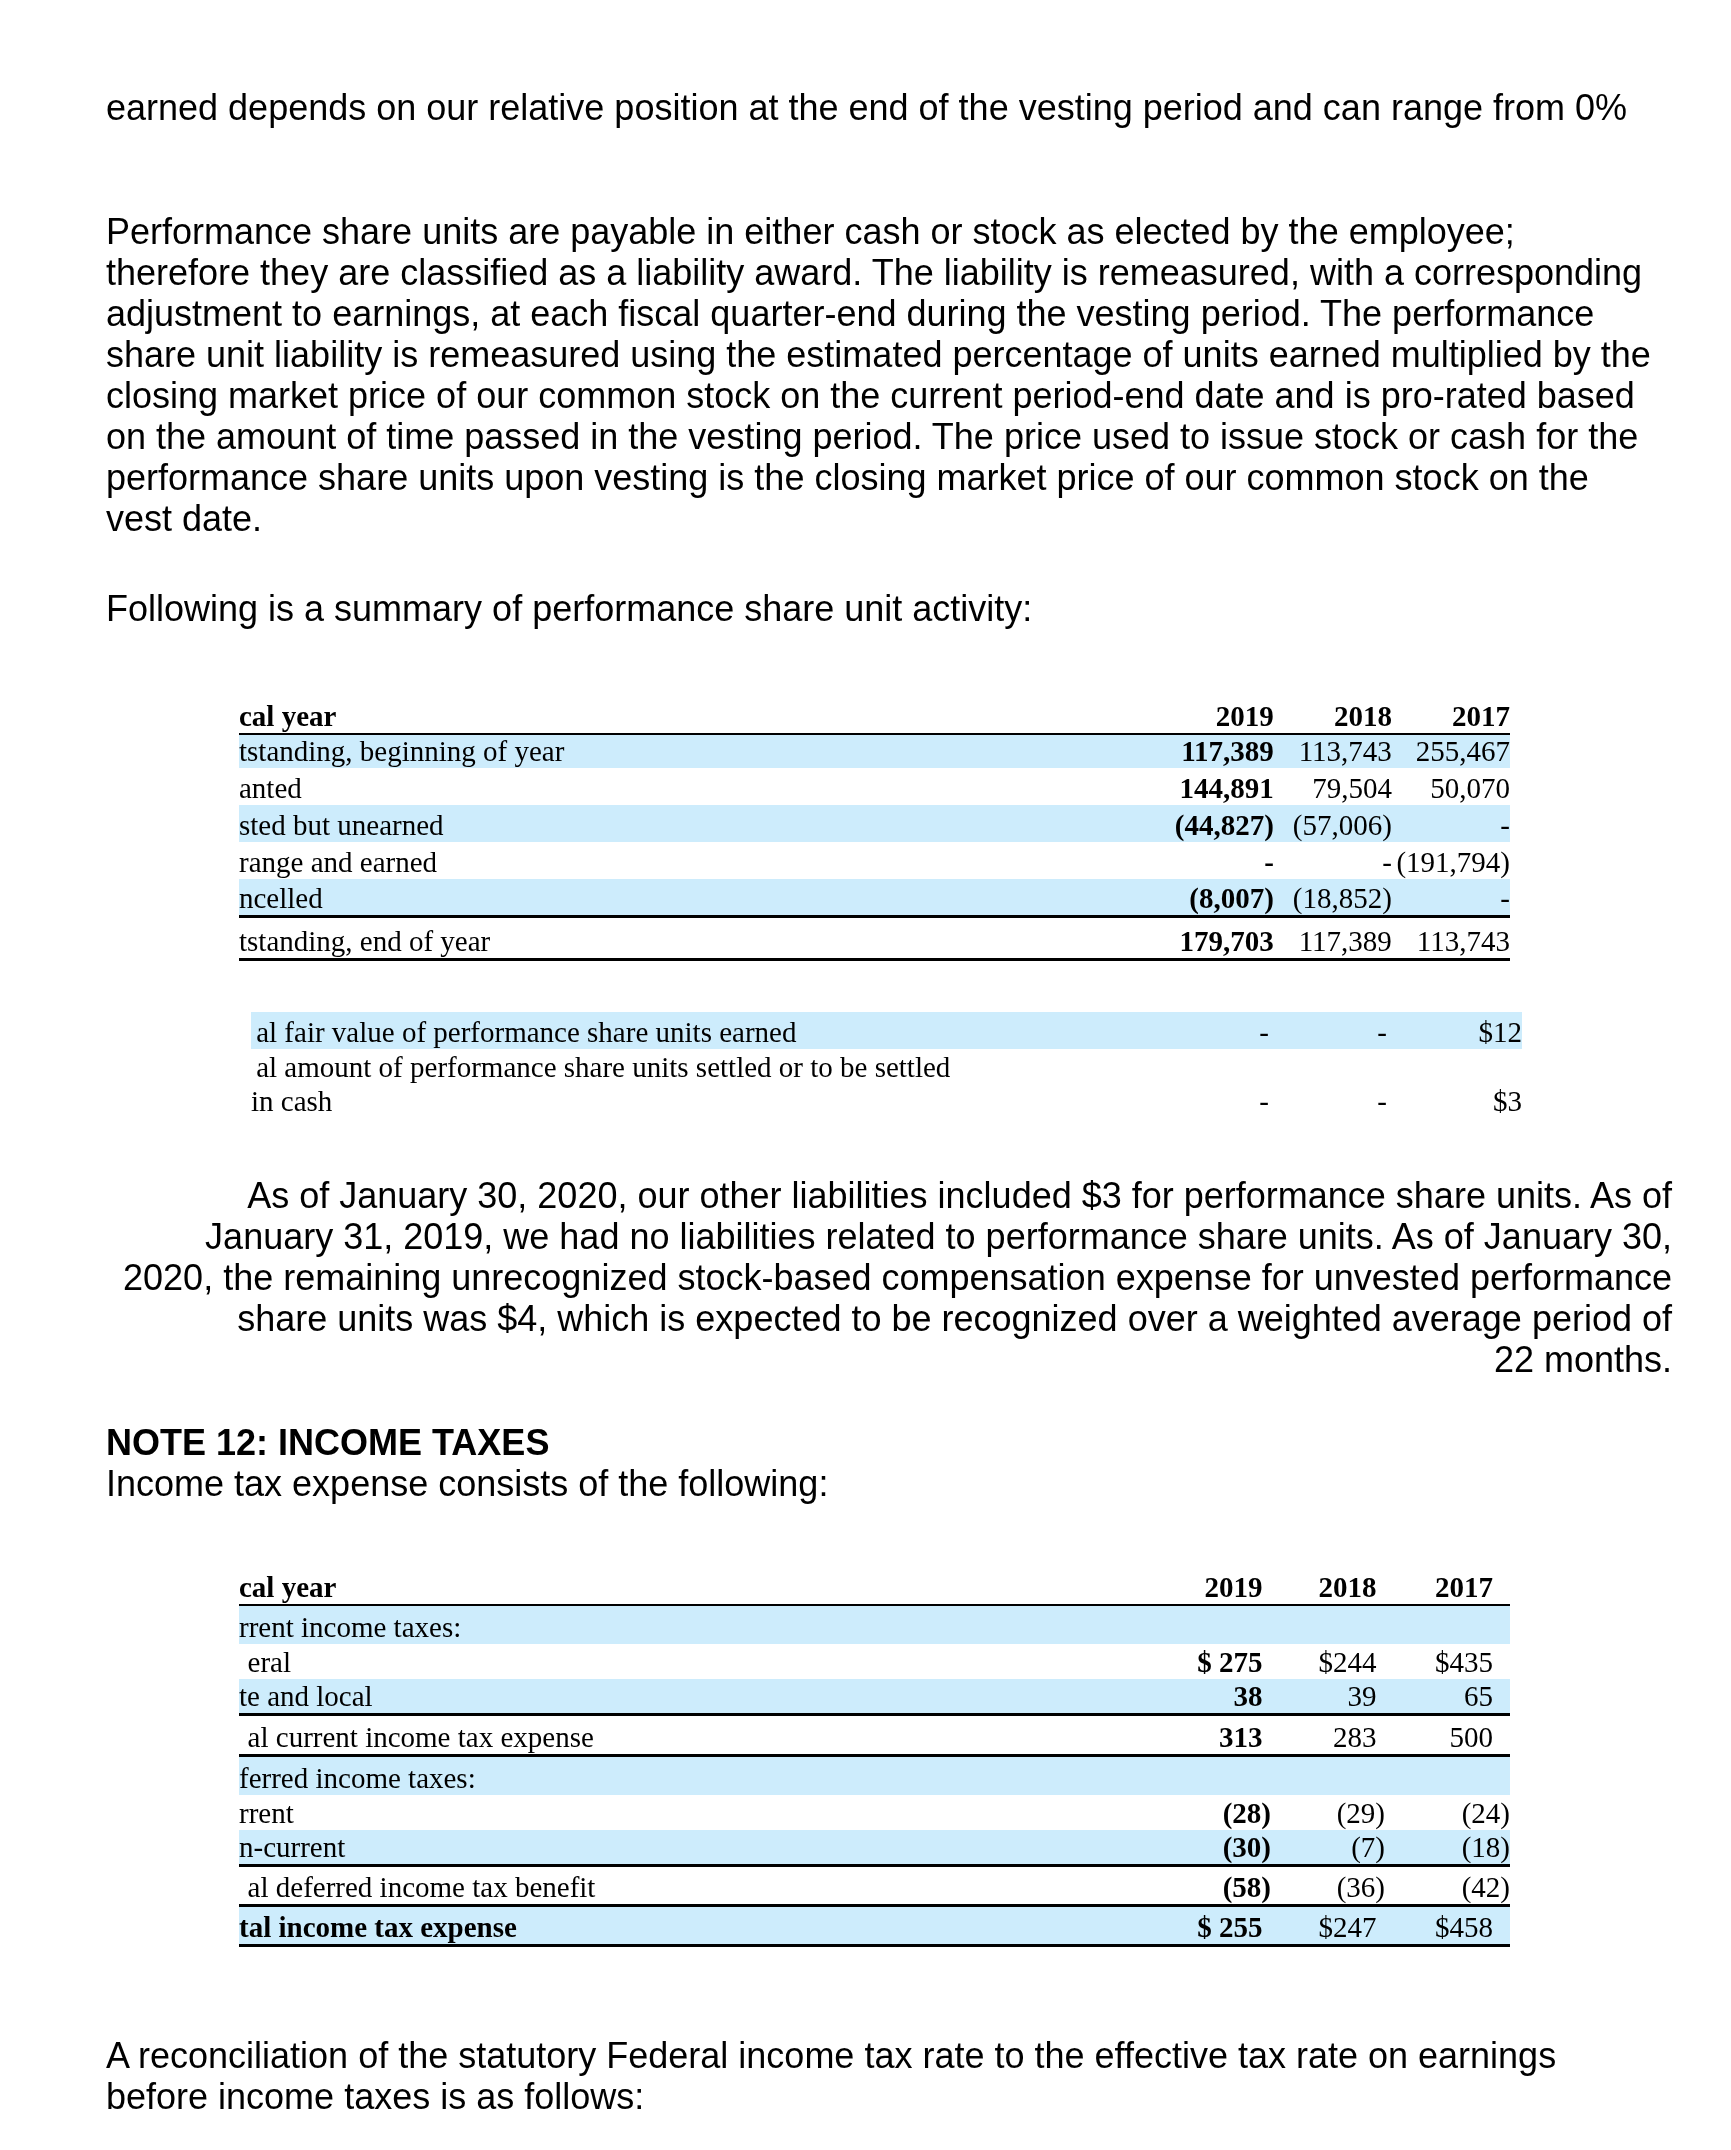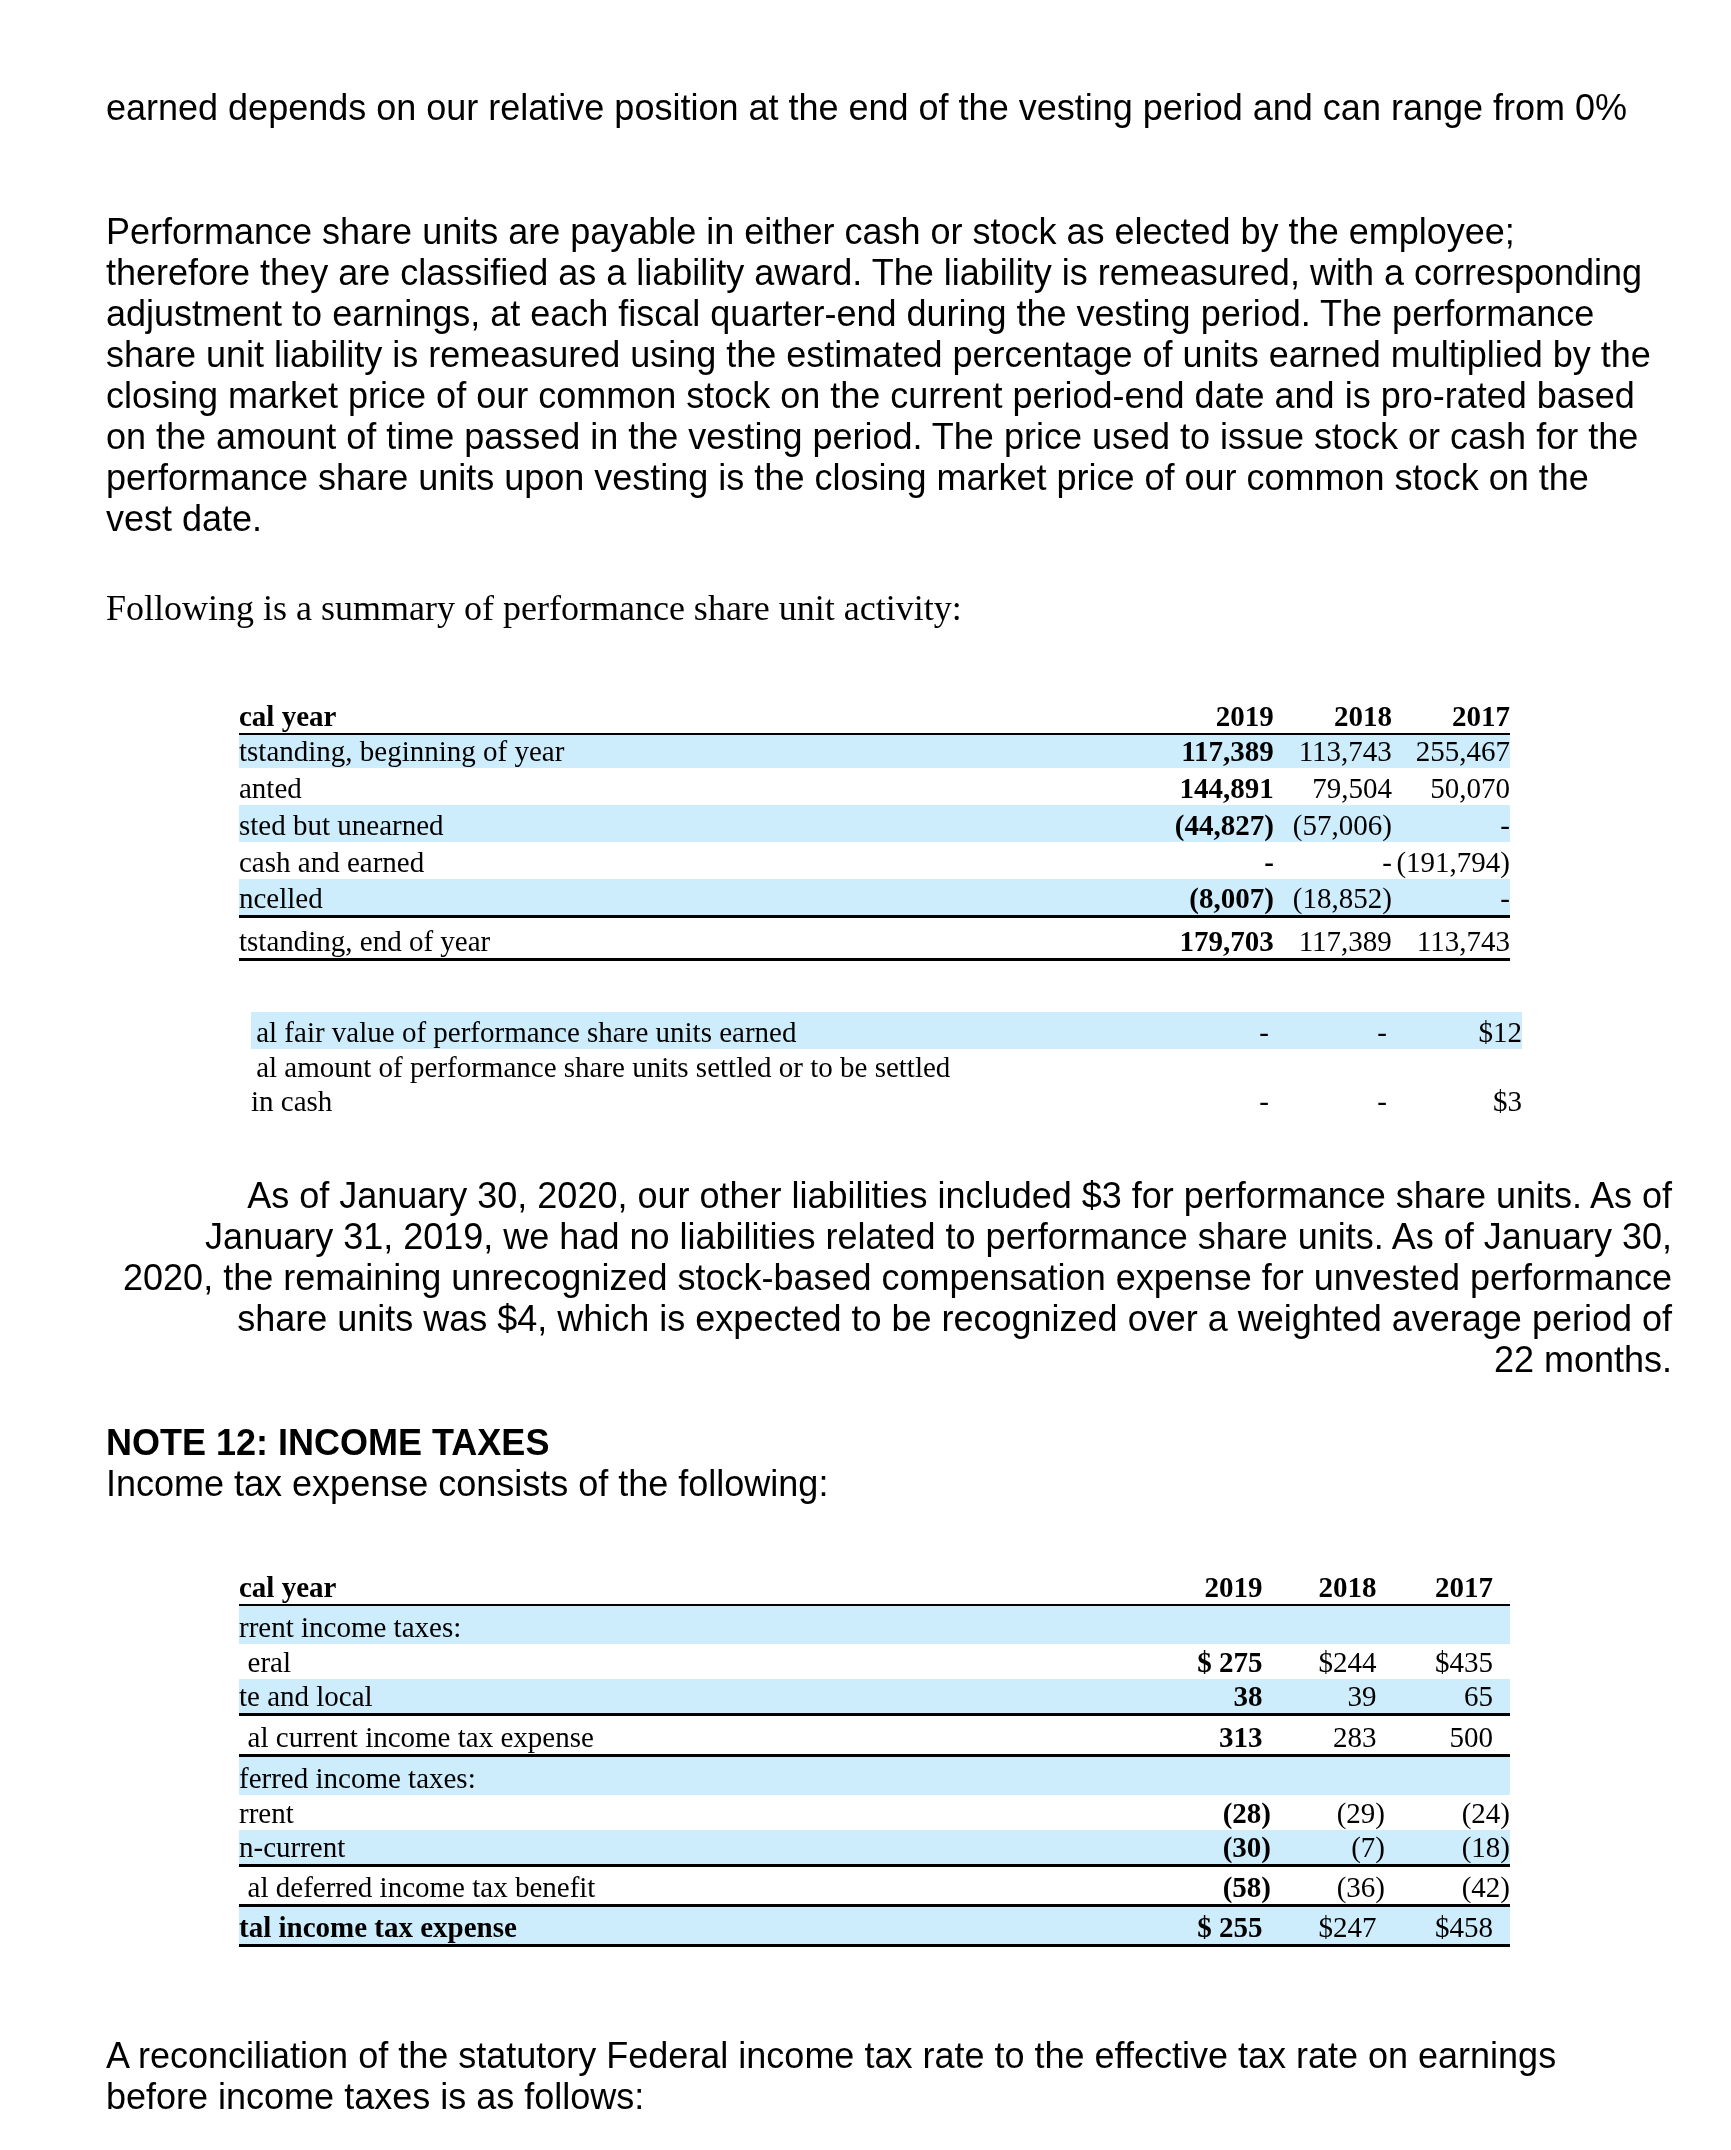--- a/index.html
+++ b/index.html
@@ -36,21 +36,21 @@
   <span class="line">Performance share units are payable in either cash or stock as elected by the employee;</span>
   <span class="line">therefore they are classified as a liability award. The liability is remeasured, with a corresponding</span>
   <span class="line">adjustment to earnings, at each fiscal quarter-end during the vesting period. The performance</span>
   <span class="line">share unit liability is remeasured using the estimated percentage of units earned multiplied by the</span>
   <span class="line">closing market price of our common stock on the current period-end date and is pro-rated based</span>
   <span class="line">on the amount of time passed in the vesting period. The price used to issue stock or cash for the</span>
   <span class="line">performance share units upon vesting is the closing market price of our common stock on the</span>
   <span class="line">vest date.</span>
 </p>
 
-<p class="para" style="top:581px;font-family:Liberation Serif, serif;">
+<p class="para" style="top:581px;">
   <span class="line">Following is a summary of performance share unit activity:</span>
 </p>
 
 <table class="tbl" style="left:239px; top:693px; width:1271px;">
   <colgroup>
       <col style="width:918px">
       <col style="width:116px">
       <col style="width:118px">
       <col style="width:118px">
     </colgroup>
@@ -73,21 +73,21 @@
     <td class="num">79,504</td>
     <td class="num">50,070</td>
   </tr>
   <tr class="shade" style="height:37px;">
     <td class="lbl">sted but unearned</td>
     <td class="num b">(44,827)</td>
     <td class="num">(57,006)</td>
     <td class="num">-</td>
   </tr>
   <tr style="height:37px;">
-    <td class="lbl">cash and earned</td>
+    <td class="lbl">range and earned</td>
     <td class="num b">-</td>
     <td class="num">-</td>
     <td class="num">(191,794)</td>
   </tr>
   <tr class="shade" style="height:37px;">
     <td class="lbl">ncelled</td>
     <td class="num b">(8,007)</td>
     <td class="num">(18,852)</td>
     <td class="num">-</td>
   </tr>

